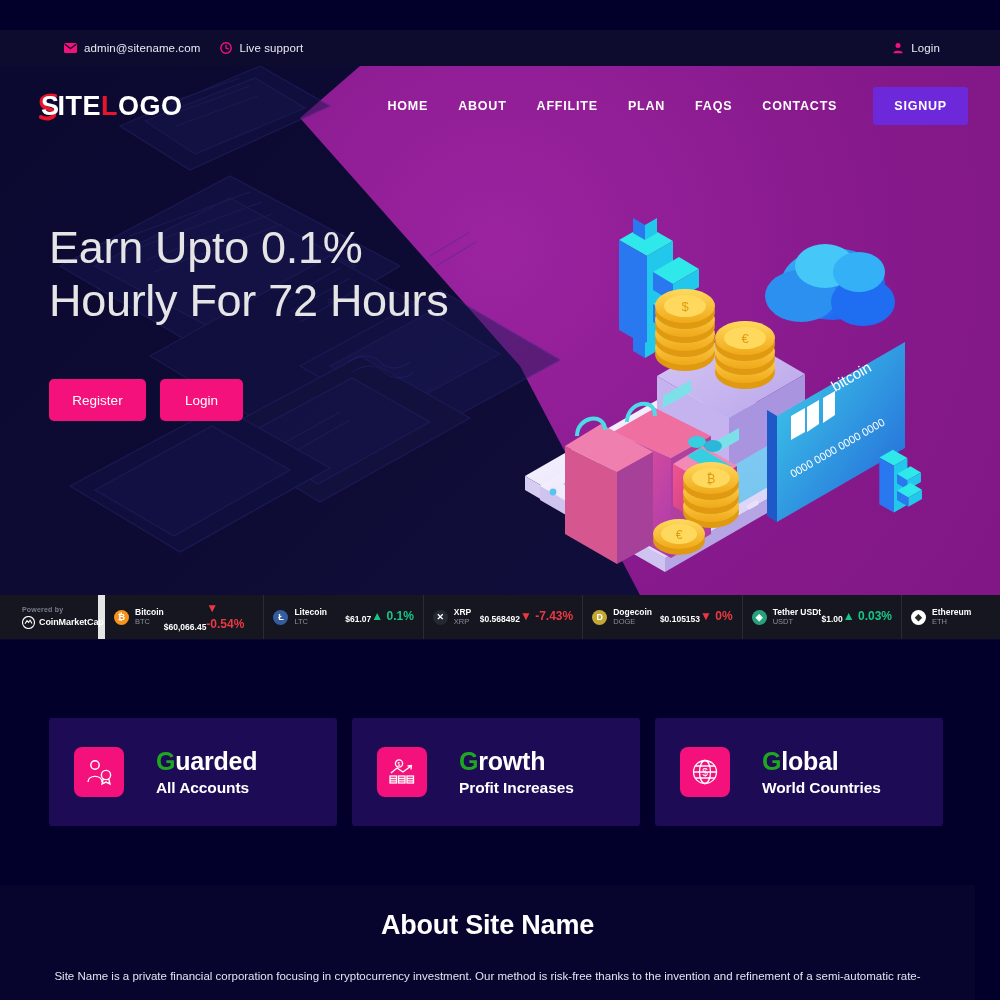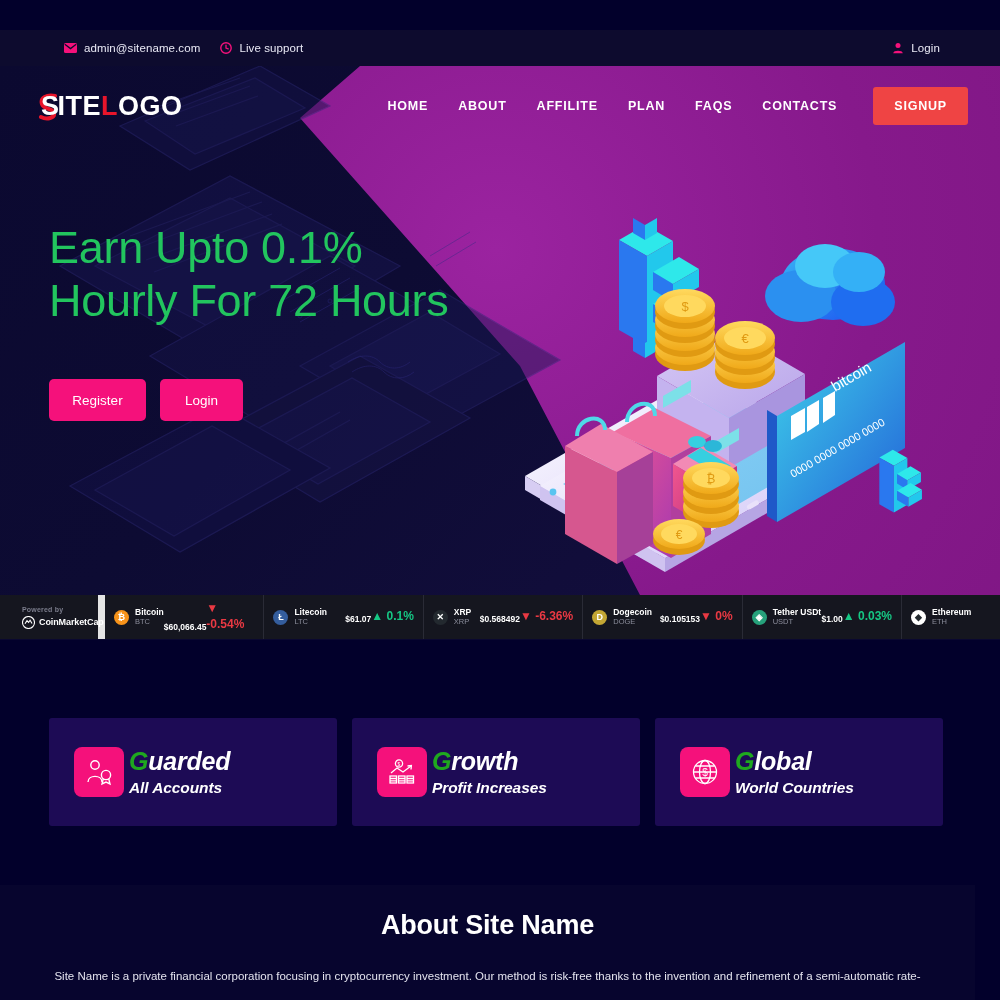--- a/index.html
+++ b/index.html
@@ -53,28 +53,28 @@
               font-family:"Liberation Sans",sans-serif; display:flex; align-items:center; }
   .logo-s{ color:#fff; position:relative; display:inline-block; }
   .logo-l{ color:#e8152b; }
   .nav-links{ margin-left:auto; display:flex; align-items:center; gap:30px; }
   .nav-links a{
     color:#ffffff; font-size:12.5px; font-weight:700; letter-spacing:.8px;
     text-decoration:none;
   }
   .signup-btn{
     margin-left:36px; margin-right:32px;
-    background:#ef4444; color:#fff; font-size:12.5px; font-weight:700;
+    background:#6d28d9; color:#fff; font-size:12.5px; font-weight:700;
     letter-spacing:.8px; padding:12px 21px; border:none; border-radius:3px;
     cursor:pointer;
   }
 
   .hero-content{ position:absolute; left:49px; top:155px; z-index:20; width:520px; }
   .hero-sub{ color:#e6e6f2; font-size:16.5px; font-weight:600; letter-spacing:.1px; margin-bottom:27px; }
-  .hero-title{ color:#22c55e; font-size:45px; font-weight:400; line-height:1.18;
+  .hero-title{ color:#e5e5e5; font-size:45px; font-weight:400; line-height:1.18;
                letter-spacing:-.3px; }
   .hero-btns{ margin-top:52px; display:flex; gap:14px; }
   .hero-btn{
     background:#f5117b; color:#fff; border:none; border-radius:5px;
     font-size:13.5px; font-weight:500; cursor:pointer;
     width:97px; height:42px;
   }
   .hero-btn.login{ width:83px; }
 
   
@@ -116,21 +116,21 @@
     position:absolute; left:49px; top:78px; display:flex; gap:15px;
   }
   .fcard{
     width:288px; height:108px; background:#1d0b55; border-radius:3px;
     display:flex; align-items:center; padding-left:25px;
   }
   .ficon{
     width:50px; height:50px; background:#f5117b; border-radius:8px;
     display:flex; align-items:center; justify-content:center; flex:0 0 50px;
   }
-  .ftext{ margin-left:5px;font-style:italic; }
+  .ftext{ margin-left:32px; }
   .ftitle{ font-size:25px; font-weight:700; color:#ffffff; line-height:1.15; letter-spacing:-.2px;}
   .ftitle .g{ color:#1fa81f; }
   .fsub{ font-size:15.5px; font-weight:700; color:#ffffff; margin-top:4px; letter-spacing:-.1px;}
 
   
   .about{
     position:absolute; left:0; top:885px; width:975px; height:115px;
     background:#07052e; text-align:center;
   }
   .about-title{
@@ -490,21 +490,21 @@
     </div>
 
     <div class="coin">
       <span class="coin-ico" style="background:#23292f;">✕</span>
       <span class="coin-names">
         <span class="coin-name">XRP</span>
         <span class="coin-sym">XRP</span>
       </span>
       <span class="coin-prices">
         <span class="coin-price">$0.568492</span>
-        <span class="coin-chg down">▼ <span>-6.36%</span></span>
+        <span class="coin-chg down">▼ <span>-7.43%</span></span>
       </span>
     </div>
 
     <div class="coin">
       <span class="coin-ico" style="background:#c3a634;">D</span>
       <span class="coin-names">
         <span class="coin-name">Dogecoin</span>
         <span class="coin-sym">DOGE</span>
       </span>
       <span class="coin-prices">

